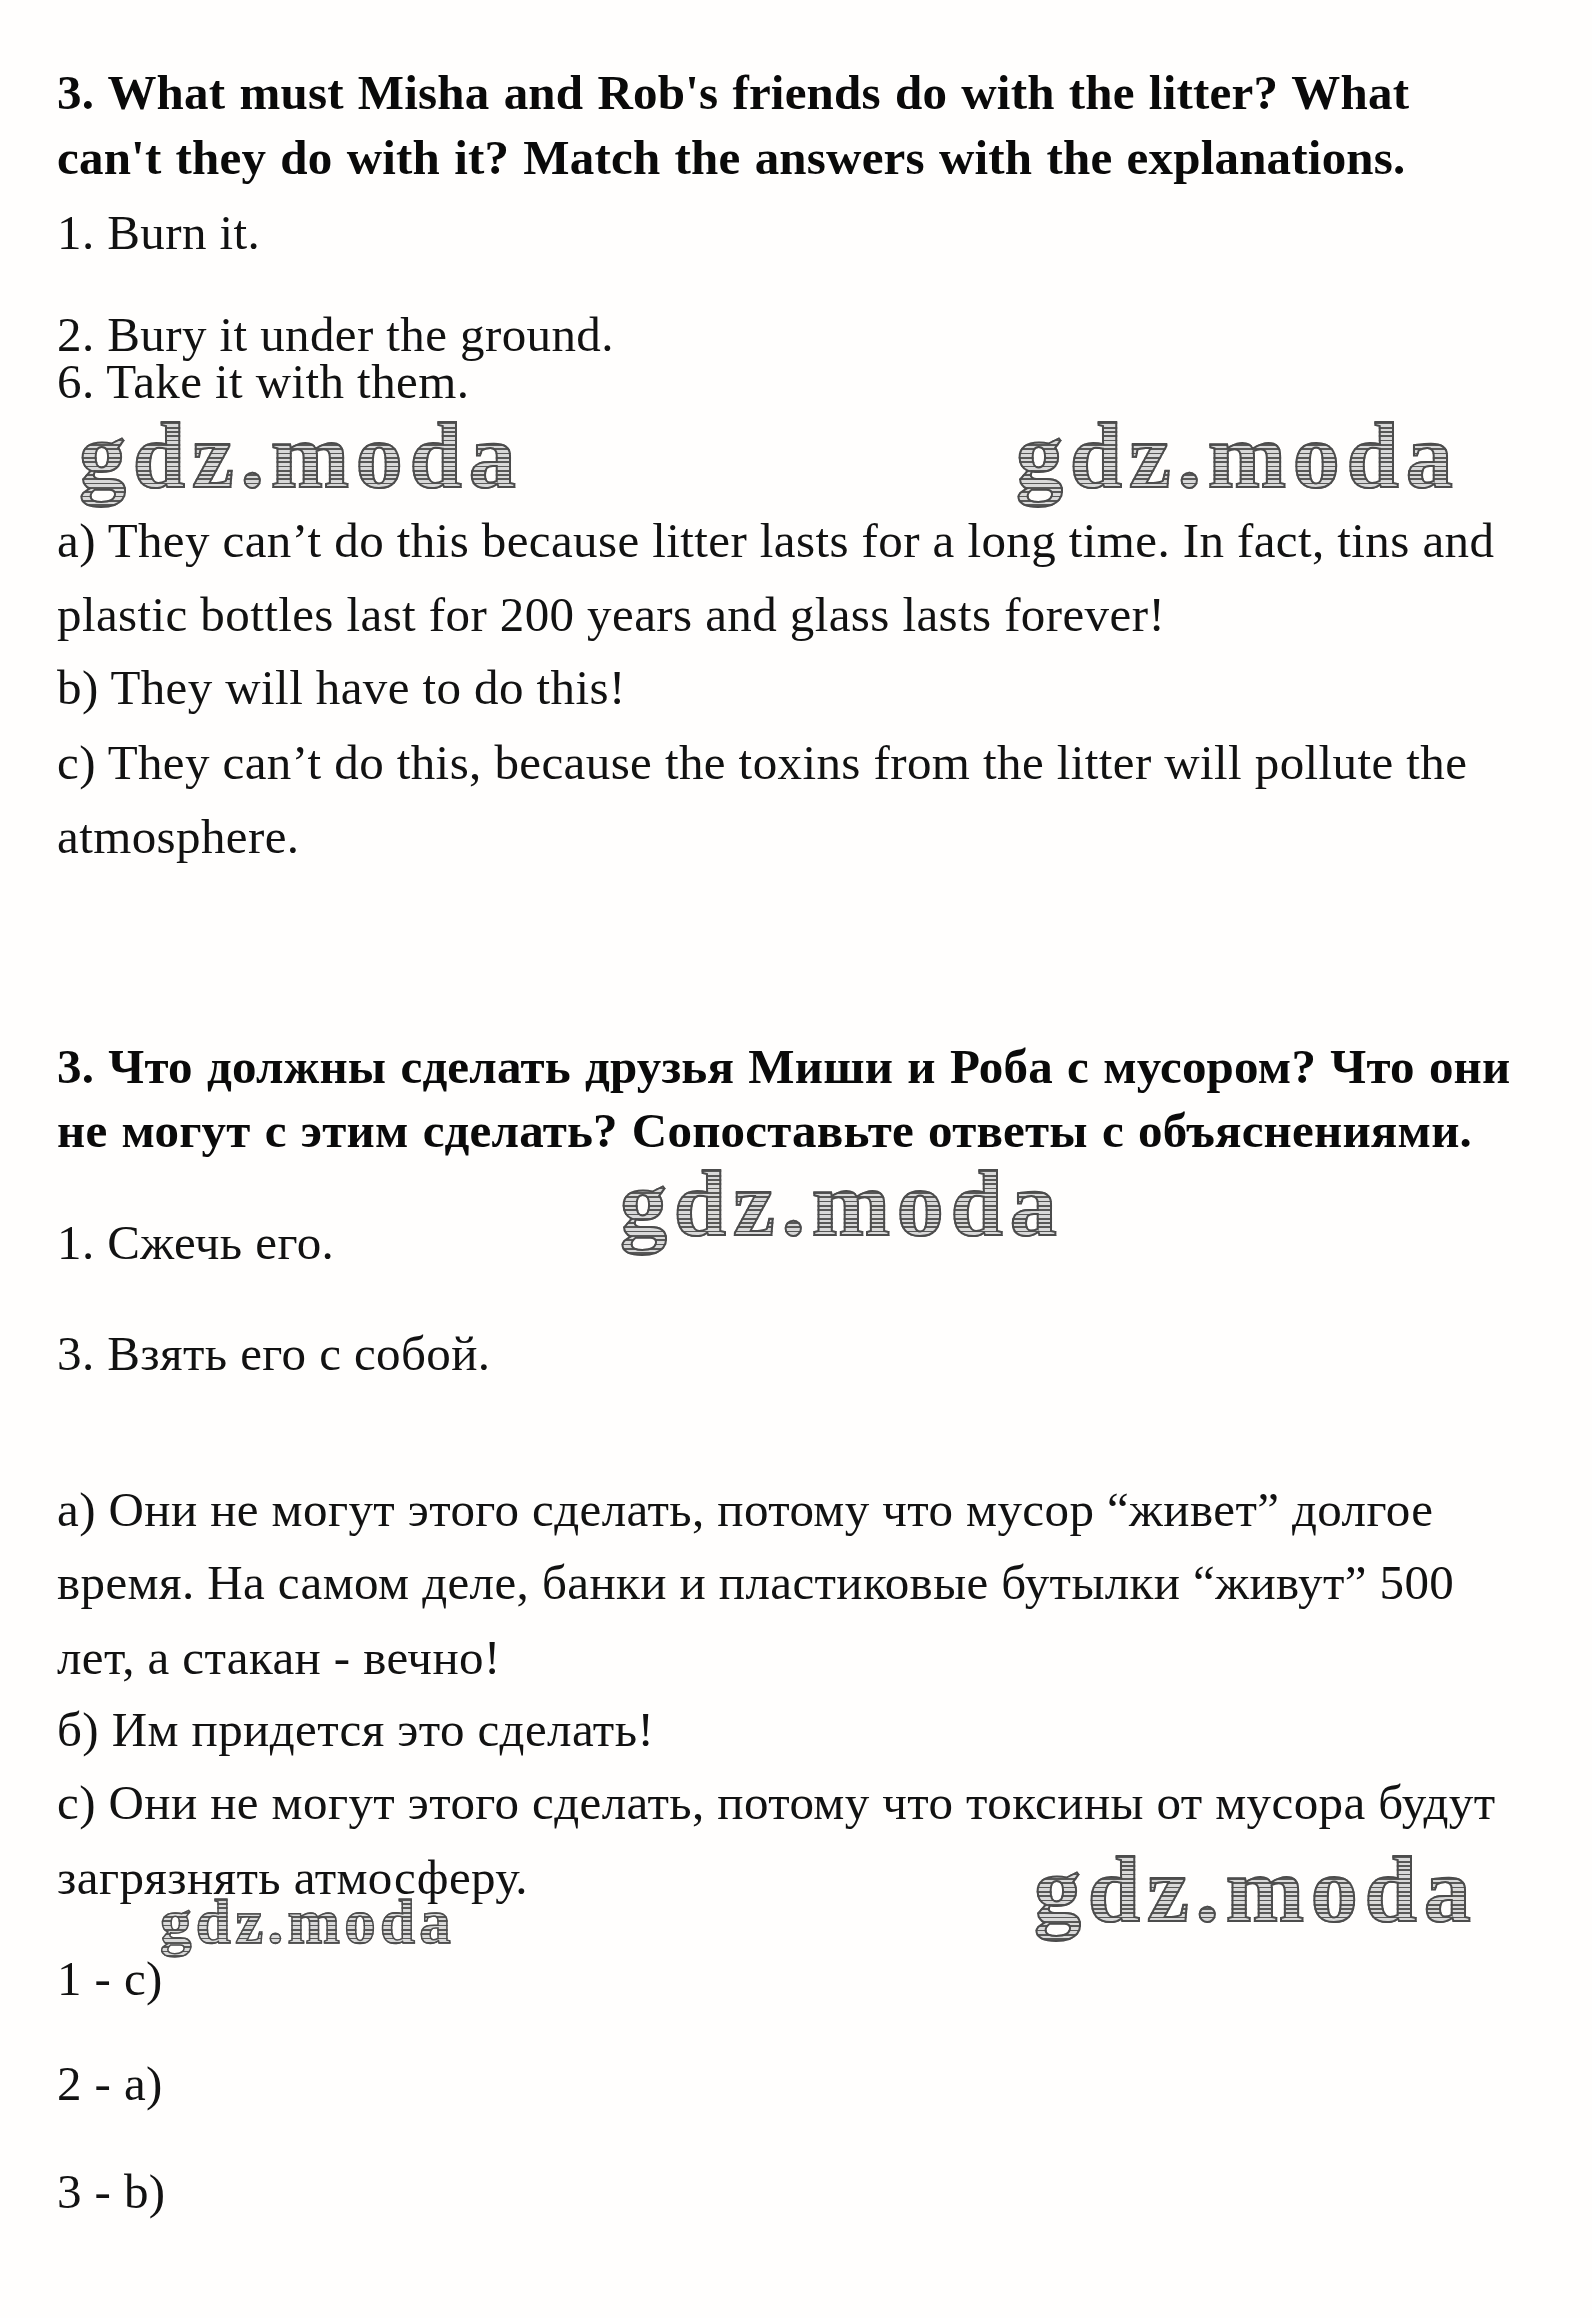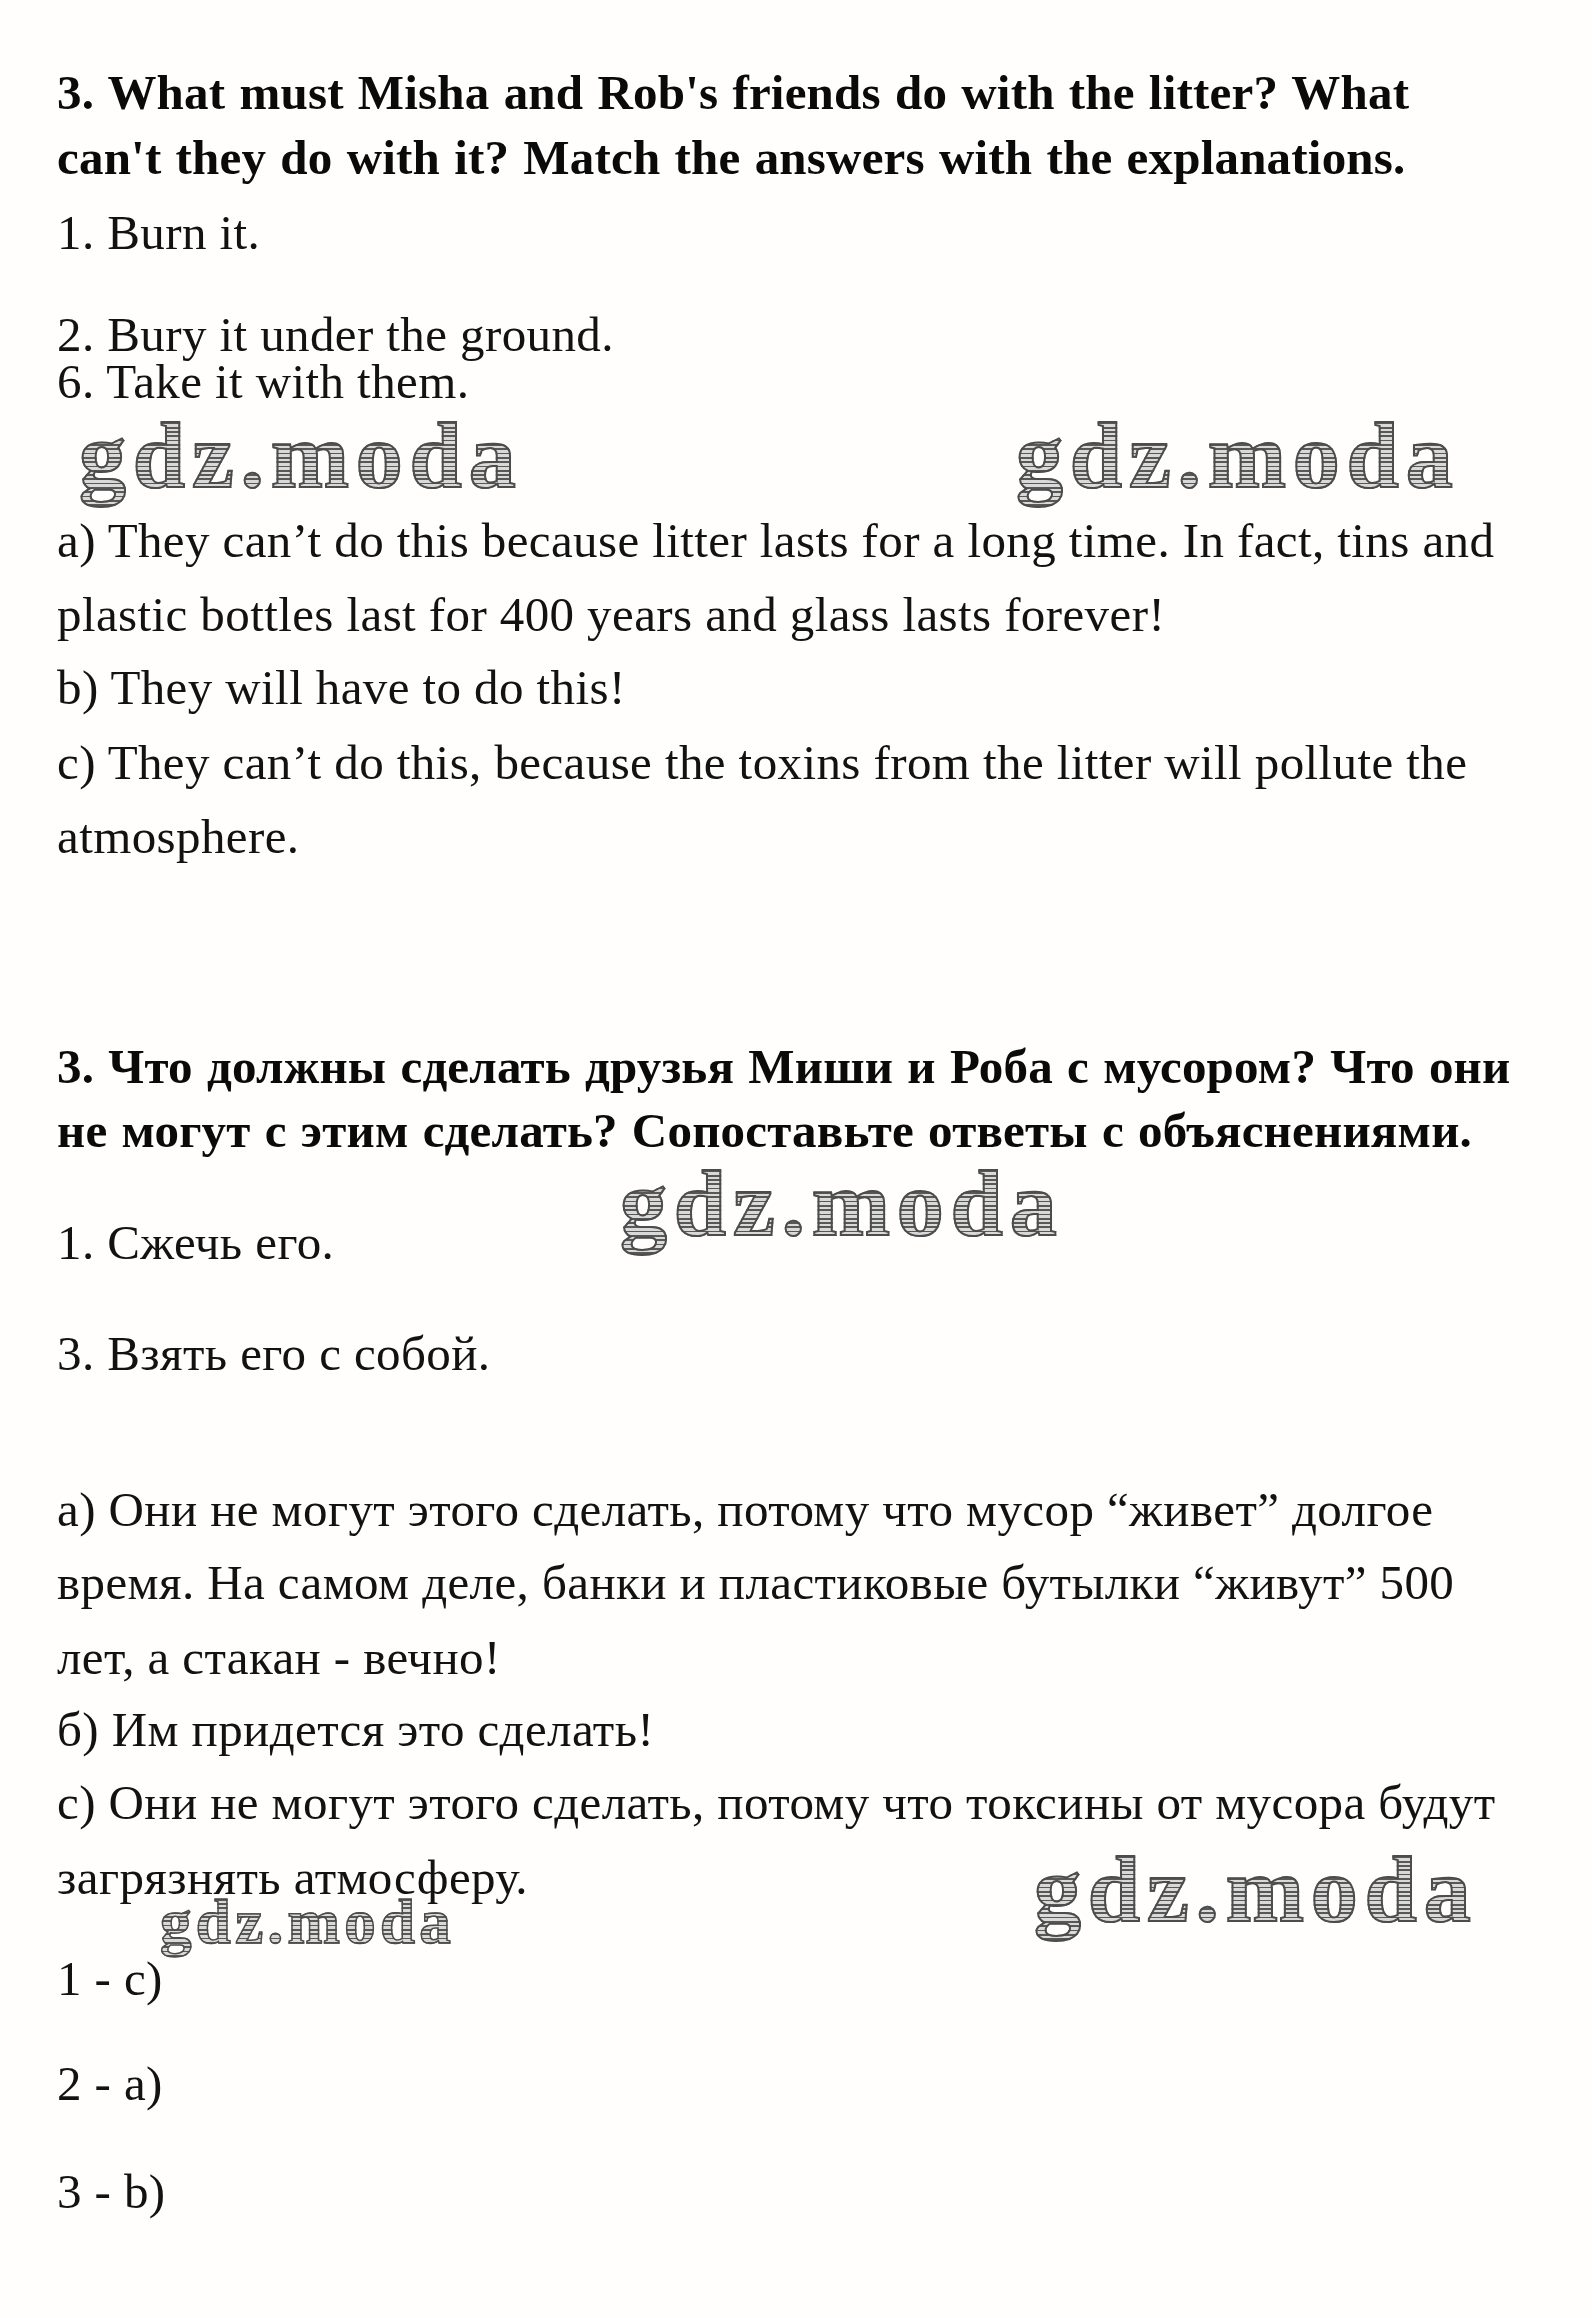--- a/index.html
+++ b/index.html
@@ -65,21 +65,21 @@
   <div class="line bold y-h2">can't they do with it? Match the answers with the explanations.</div>
 
   <div class="line y-ei1">1. Burn it.</div>
   <div class="line y-ei2">2. Bury it under the ground.</div>
   <div class="line y-ei3">6. Take it with them.</div>
 
   <div class="wm wm-big" style="left:79px;top:401px;">gdz.moda</div>
   <div class="wm wm-big" style="left:1016px;top:401px;">gdz.moda</div>
 
   <div class="line y-a1">a) They can’t do this because litter lasts for a long time. In fact, tins and</div>
-  <div class="line y-a2">plastic bottles last for 400 years and glass lasts forever!</div>
+  <div class="line y-a2">plastic bottles last for 200 years and glass lasts forever!</div>
   <div class="line y-b">b) They will have to do this!</div>
   <div class="line y-c1">c) They can’t do this, because the toxins from the litter will pollute the</div>
   <div class="line y-c2">atmosphere.</div>
 
   <div class="line bold y-rh1">3. Что должны сделать друзья Миши и Роба с мусором? Что они</div>
   <div class="line bold y-rh2">не могут с этим сделать? Сопоставьте ответы с объяснениями.</div>
 
   <div class="wm wm-big" style="left:620px;top:1149px;">gdz.moda</div>
 
   <div class="line y-ri1">1. Сжечь его.</div>

